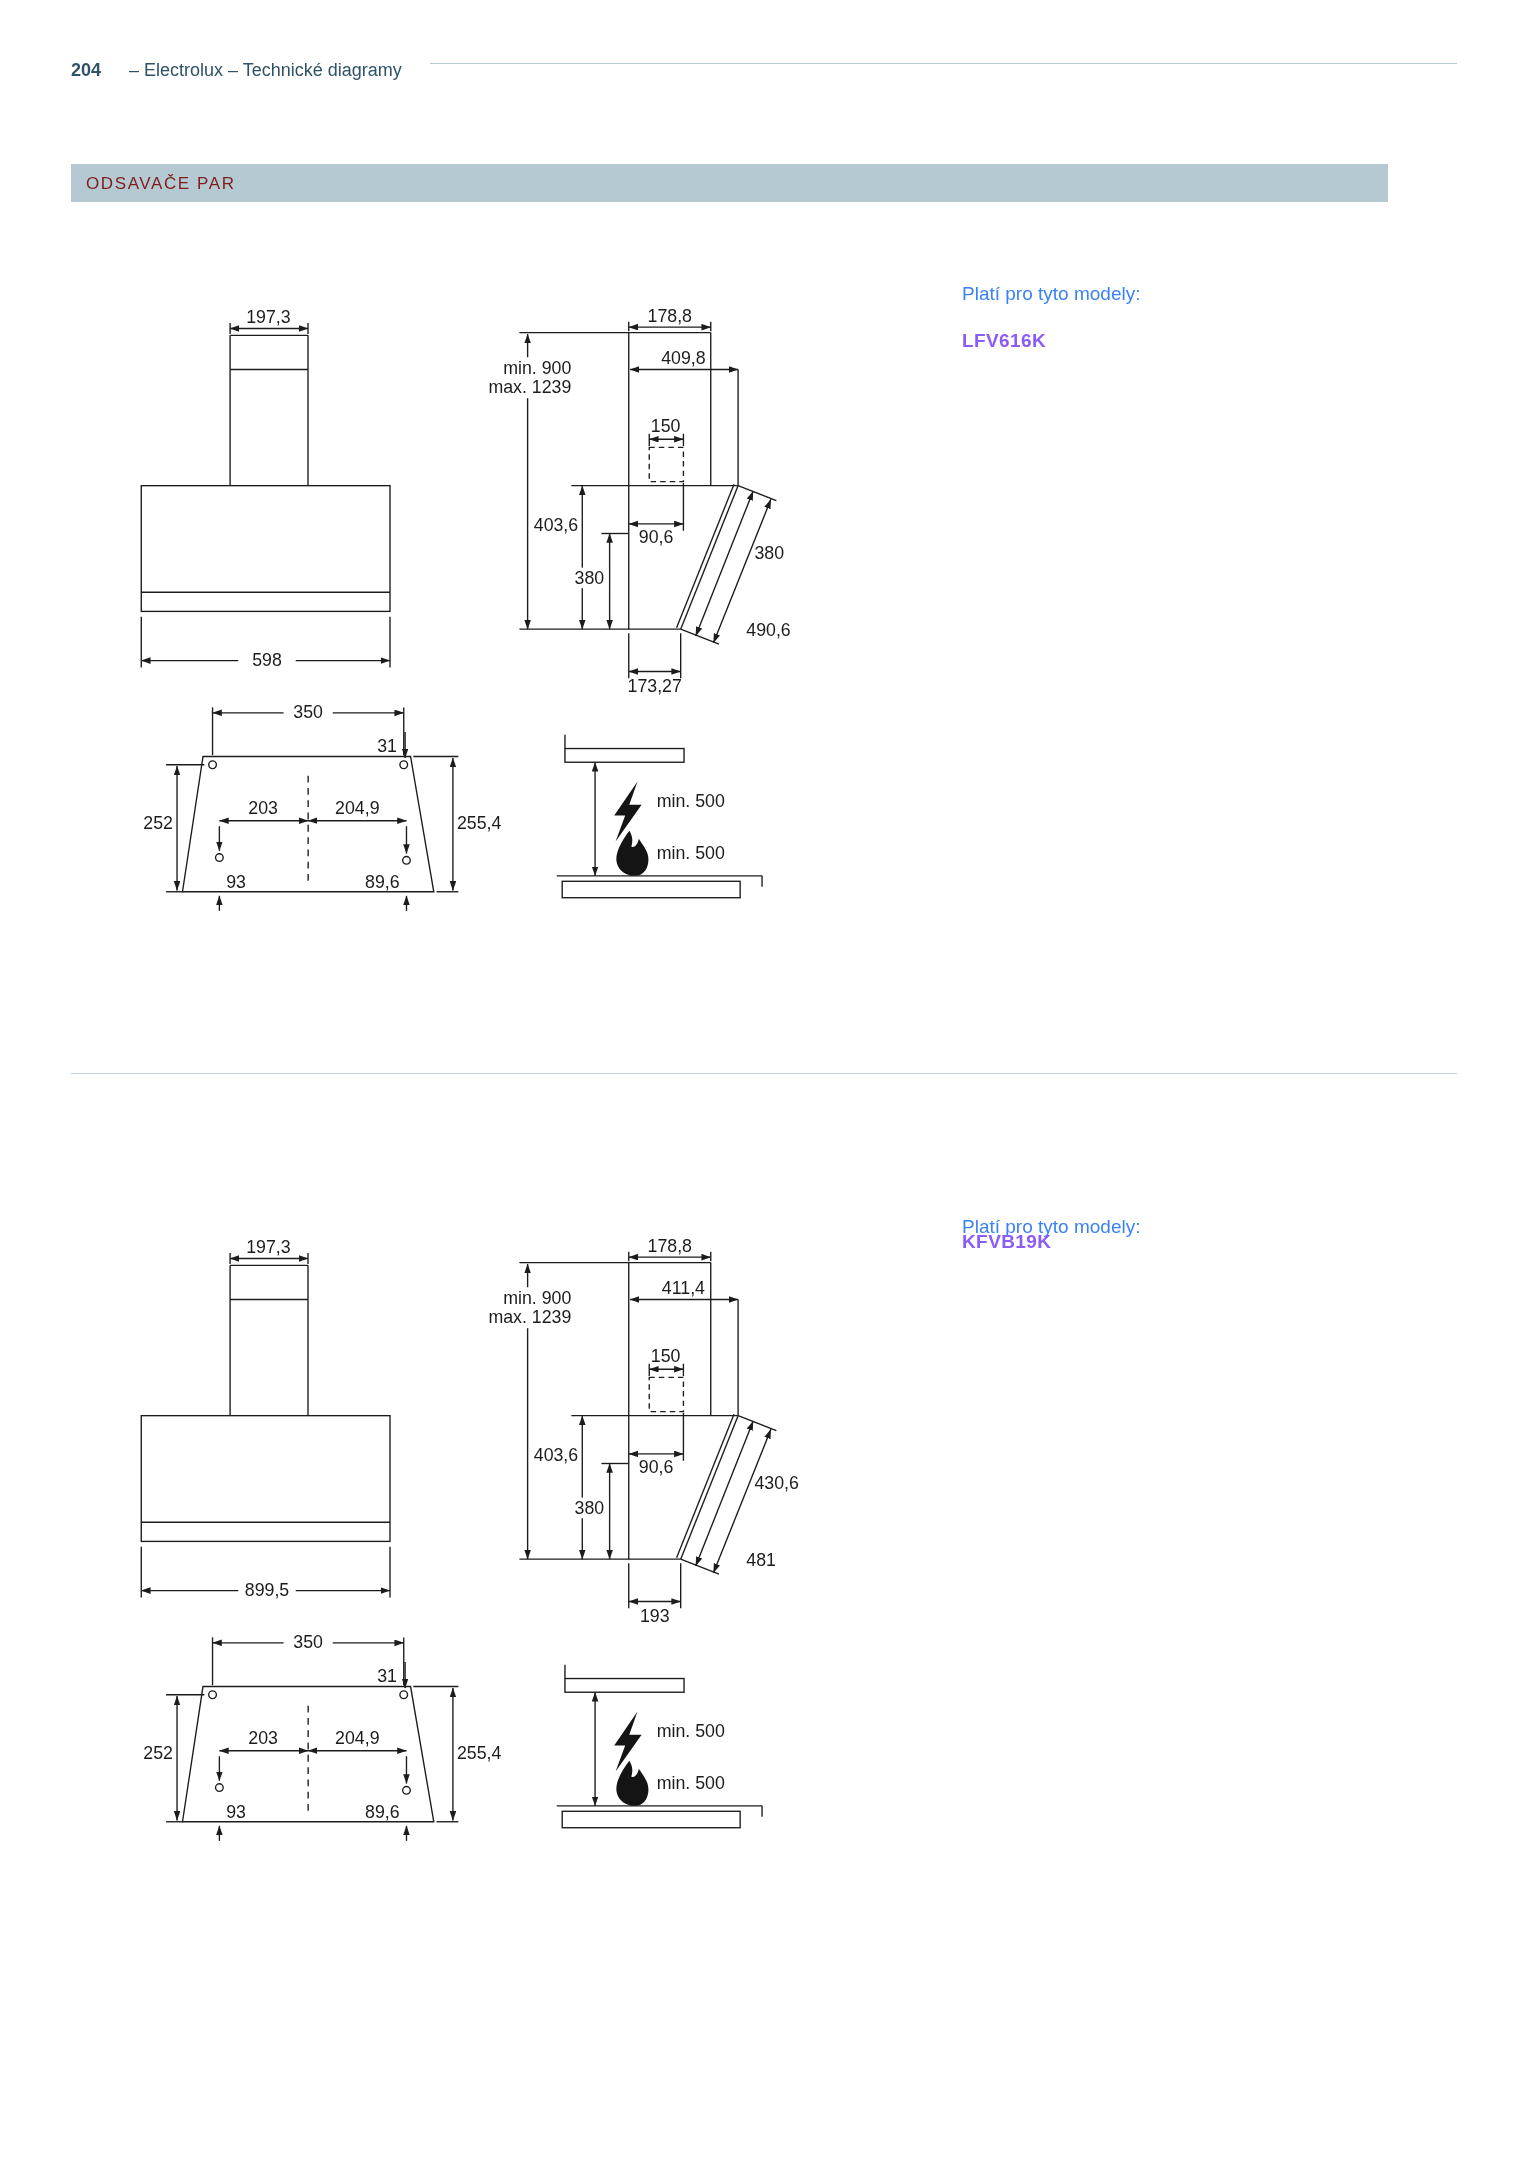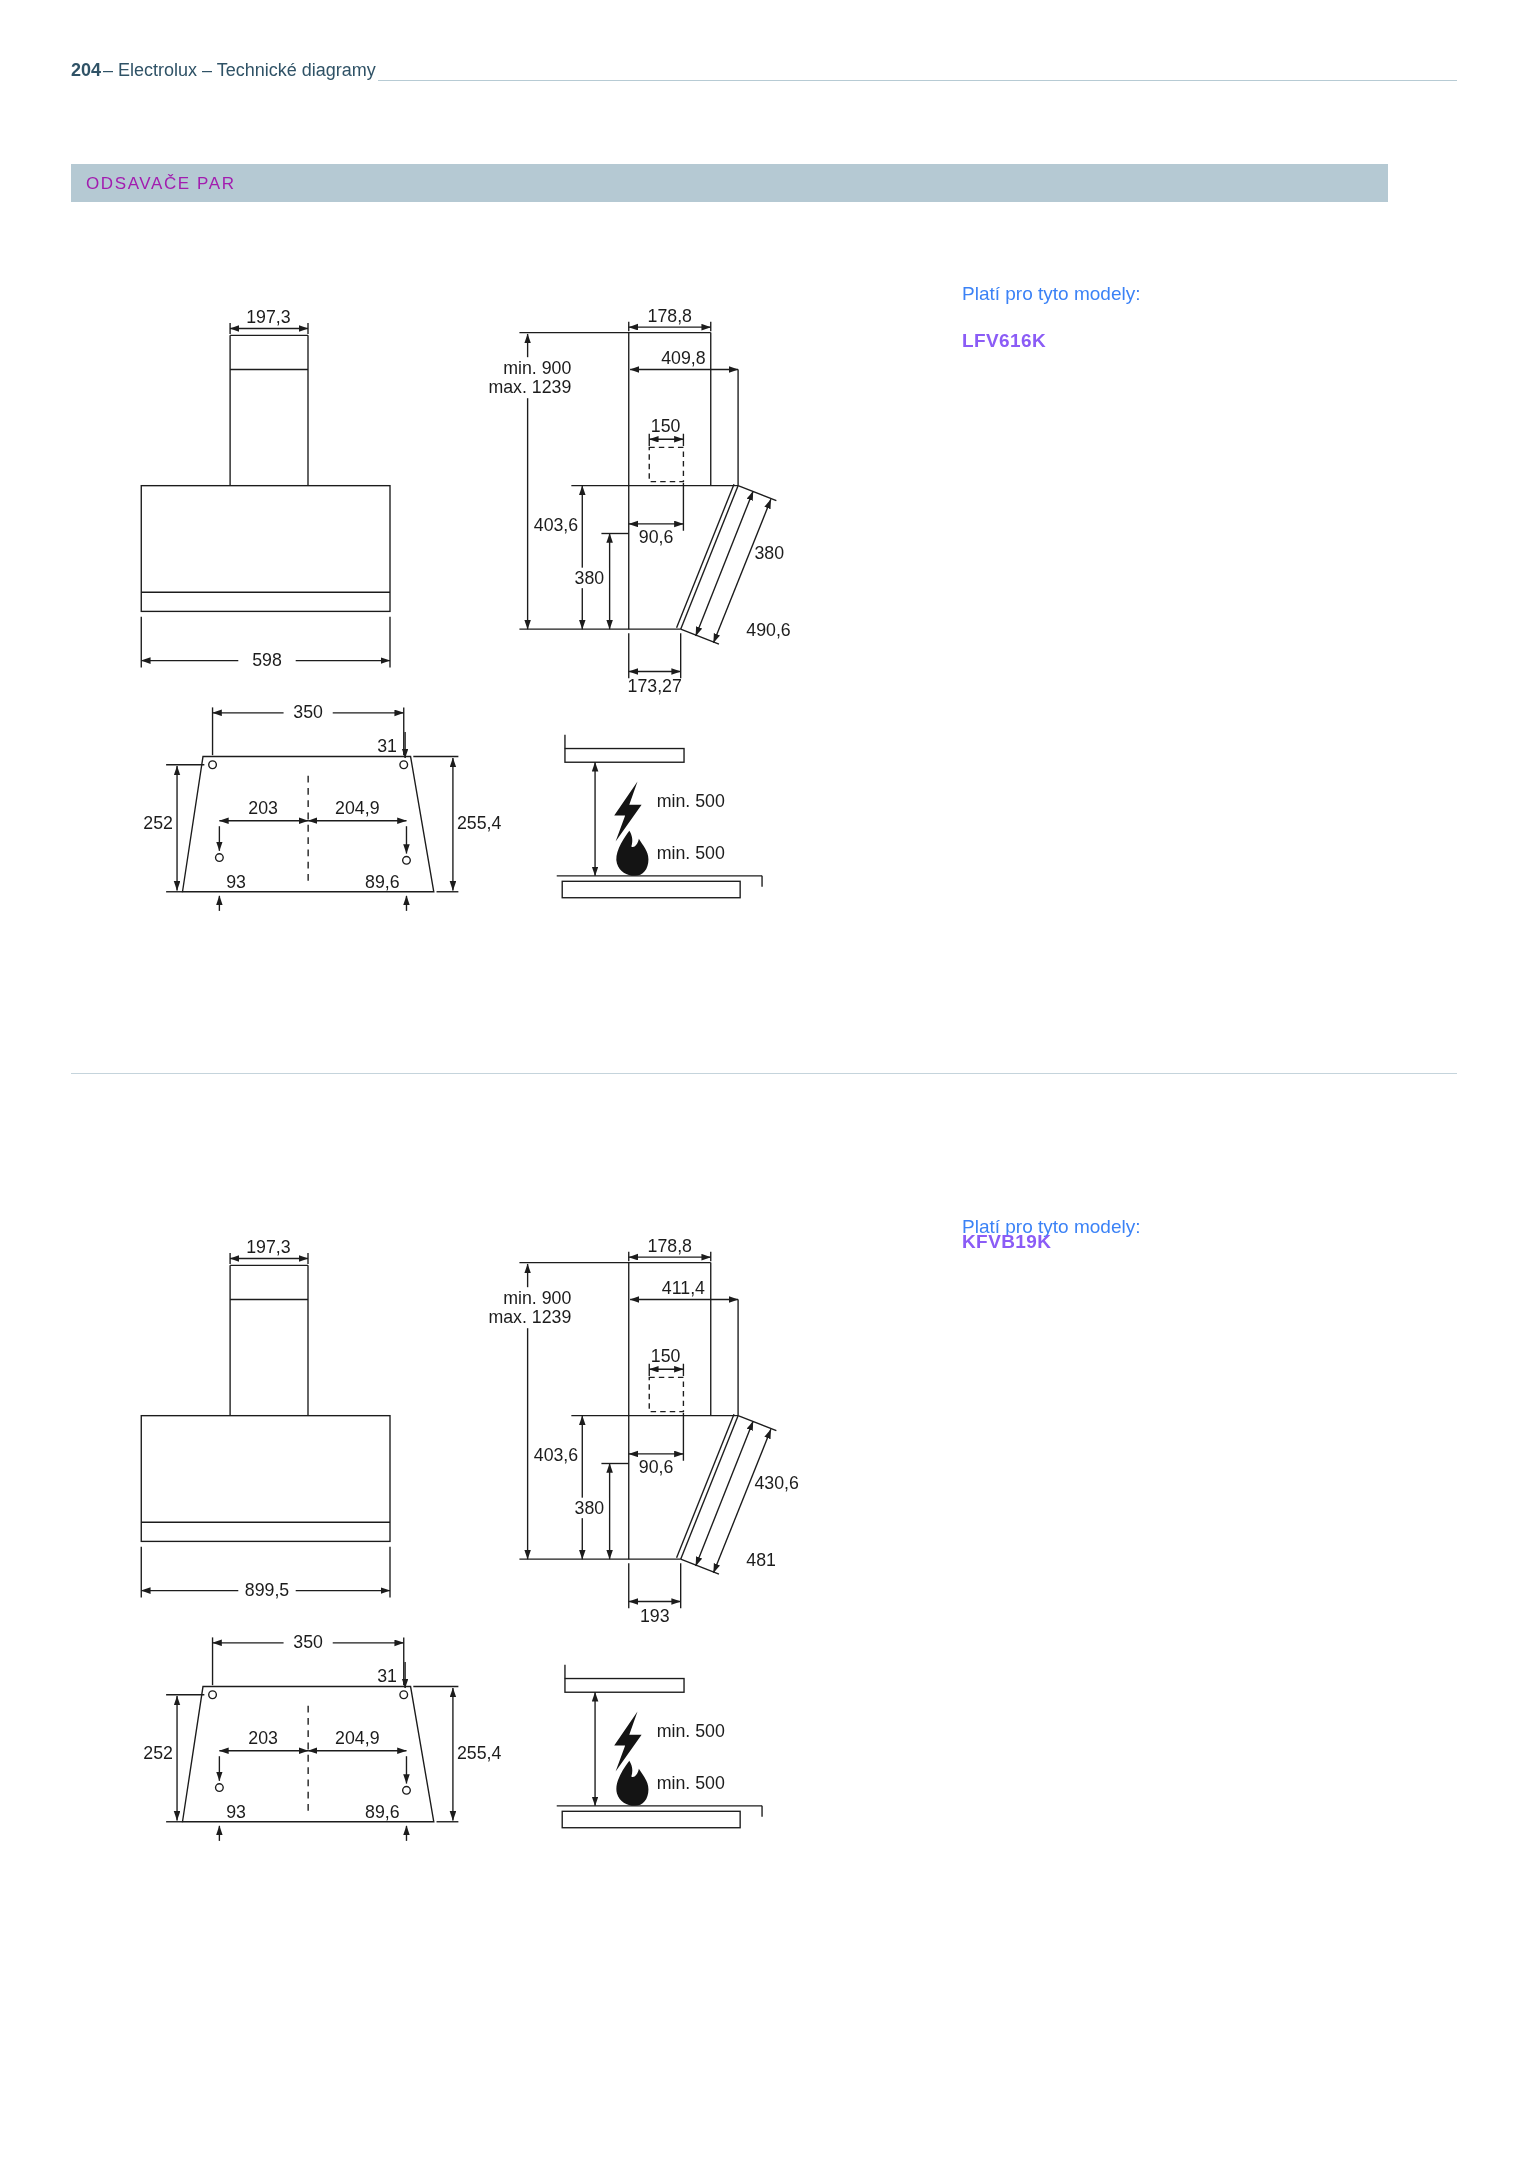--- a/index.html
+++ b/index.html
@@ -1,26 +1,26 @@
 <!DOCTYPE html>
 <html><head>
 <meta charset="utf-8">
 <style>
   *{margin:0;padding:0;box-sizing:border-box}
   html,body{background:#fff}
   body{font-family:"Liberation Sans",sans-serif;color:#1c1c1c}
   #page{position:relative;width:1527px;height:2160px;background:#fff;overflow:hidden}
 
-  .hdr{position:absolute;left:71px;top:60px;width:1386px;display:flex;align-items:flex-end;gap:2px;
+  .hdr{position:absolute;left:71px;top:60px;width:1386px;display:flex;align-items:flex-start;gap:28px;
        color:#2f5266;font-size:18px;white-space:nowrap}
   .hdr .num{font-weight:bold}
   .hdr .rule{flex:1;height:1px;background:#b7cbd4;margin-top:3px}
 
   .banner{position:absolute;left:71px;top:164px;width:1317px;height:38px;background:#b5c9d3;
-          color:#a21caf;font-size:17px;letter-spacing:1.6px;line-height:39px;padding-left:15px}
+          color:#7f1d1d;font-size:17px;letter-spacing:1.6px;line-height:39px;padding-left:15px}
 
   .plati{position:absolute;font-size:19px;color:#3b82f6}
   .model{position:absolute;font-size:19px;font-weight:bold;color:#8b5cf6;letter-spacing:.4px}
   .divider{position:absolute;left:71px;width:1386px;height:1px;background:#c5d4dc}
 
   svg.diag{position:absolute;overflow:visible}
   .ln line,.ln rect,.ln polygon,.ln circle,.ln path{stroke:#1c1c1c;stroke-width:1;fill:none}
   .diag text{font-family:"Liberation Sans",sans-serif;font-size:13px;fill:#1c1c1c}
   .wbg{fill:#fff;stroke:none}
   .icon{fill:#141414;stroke:none}

